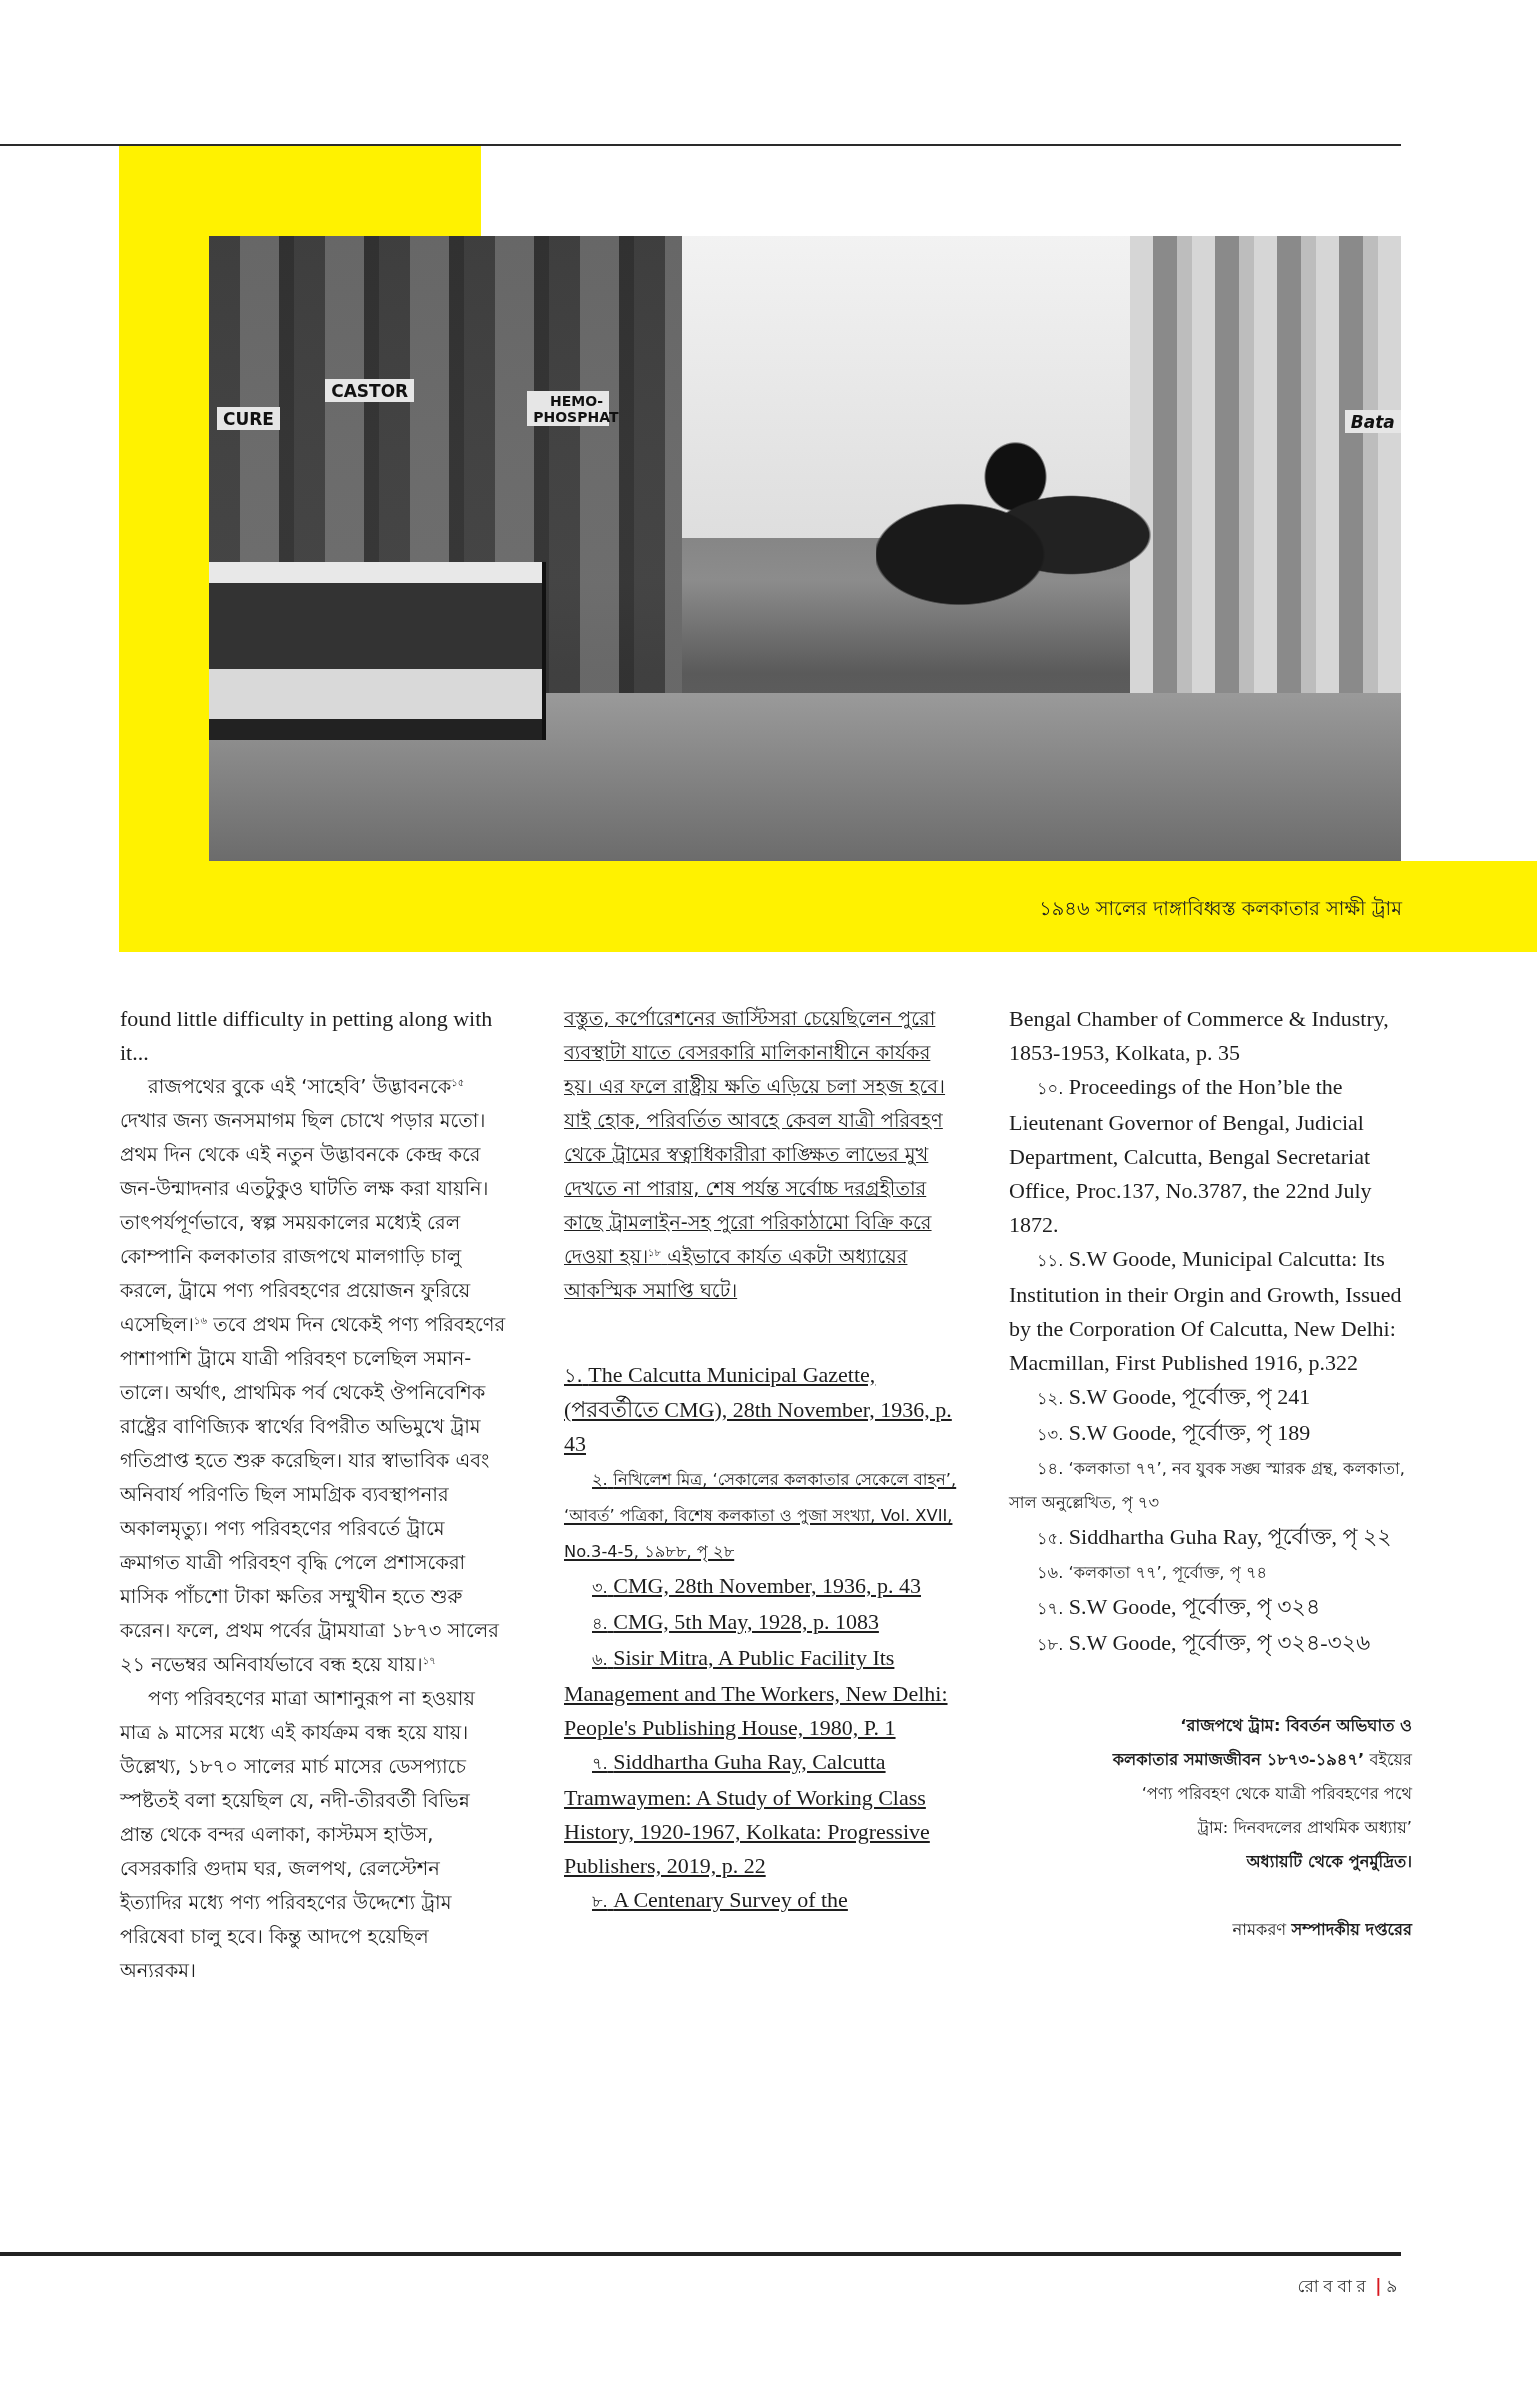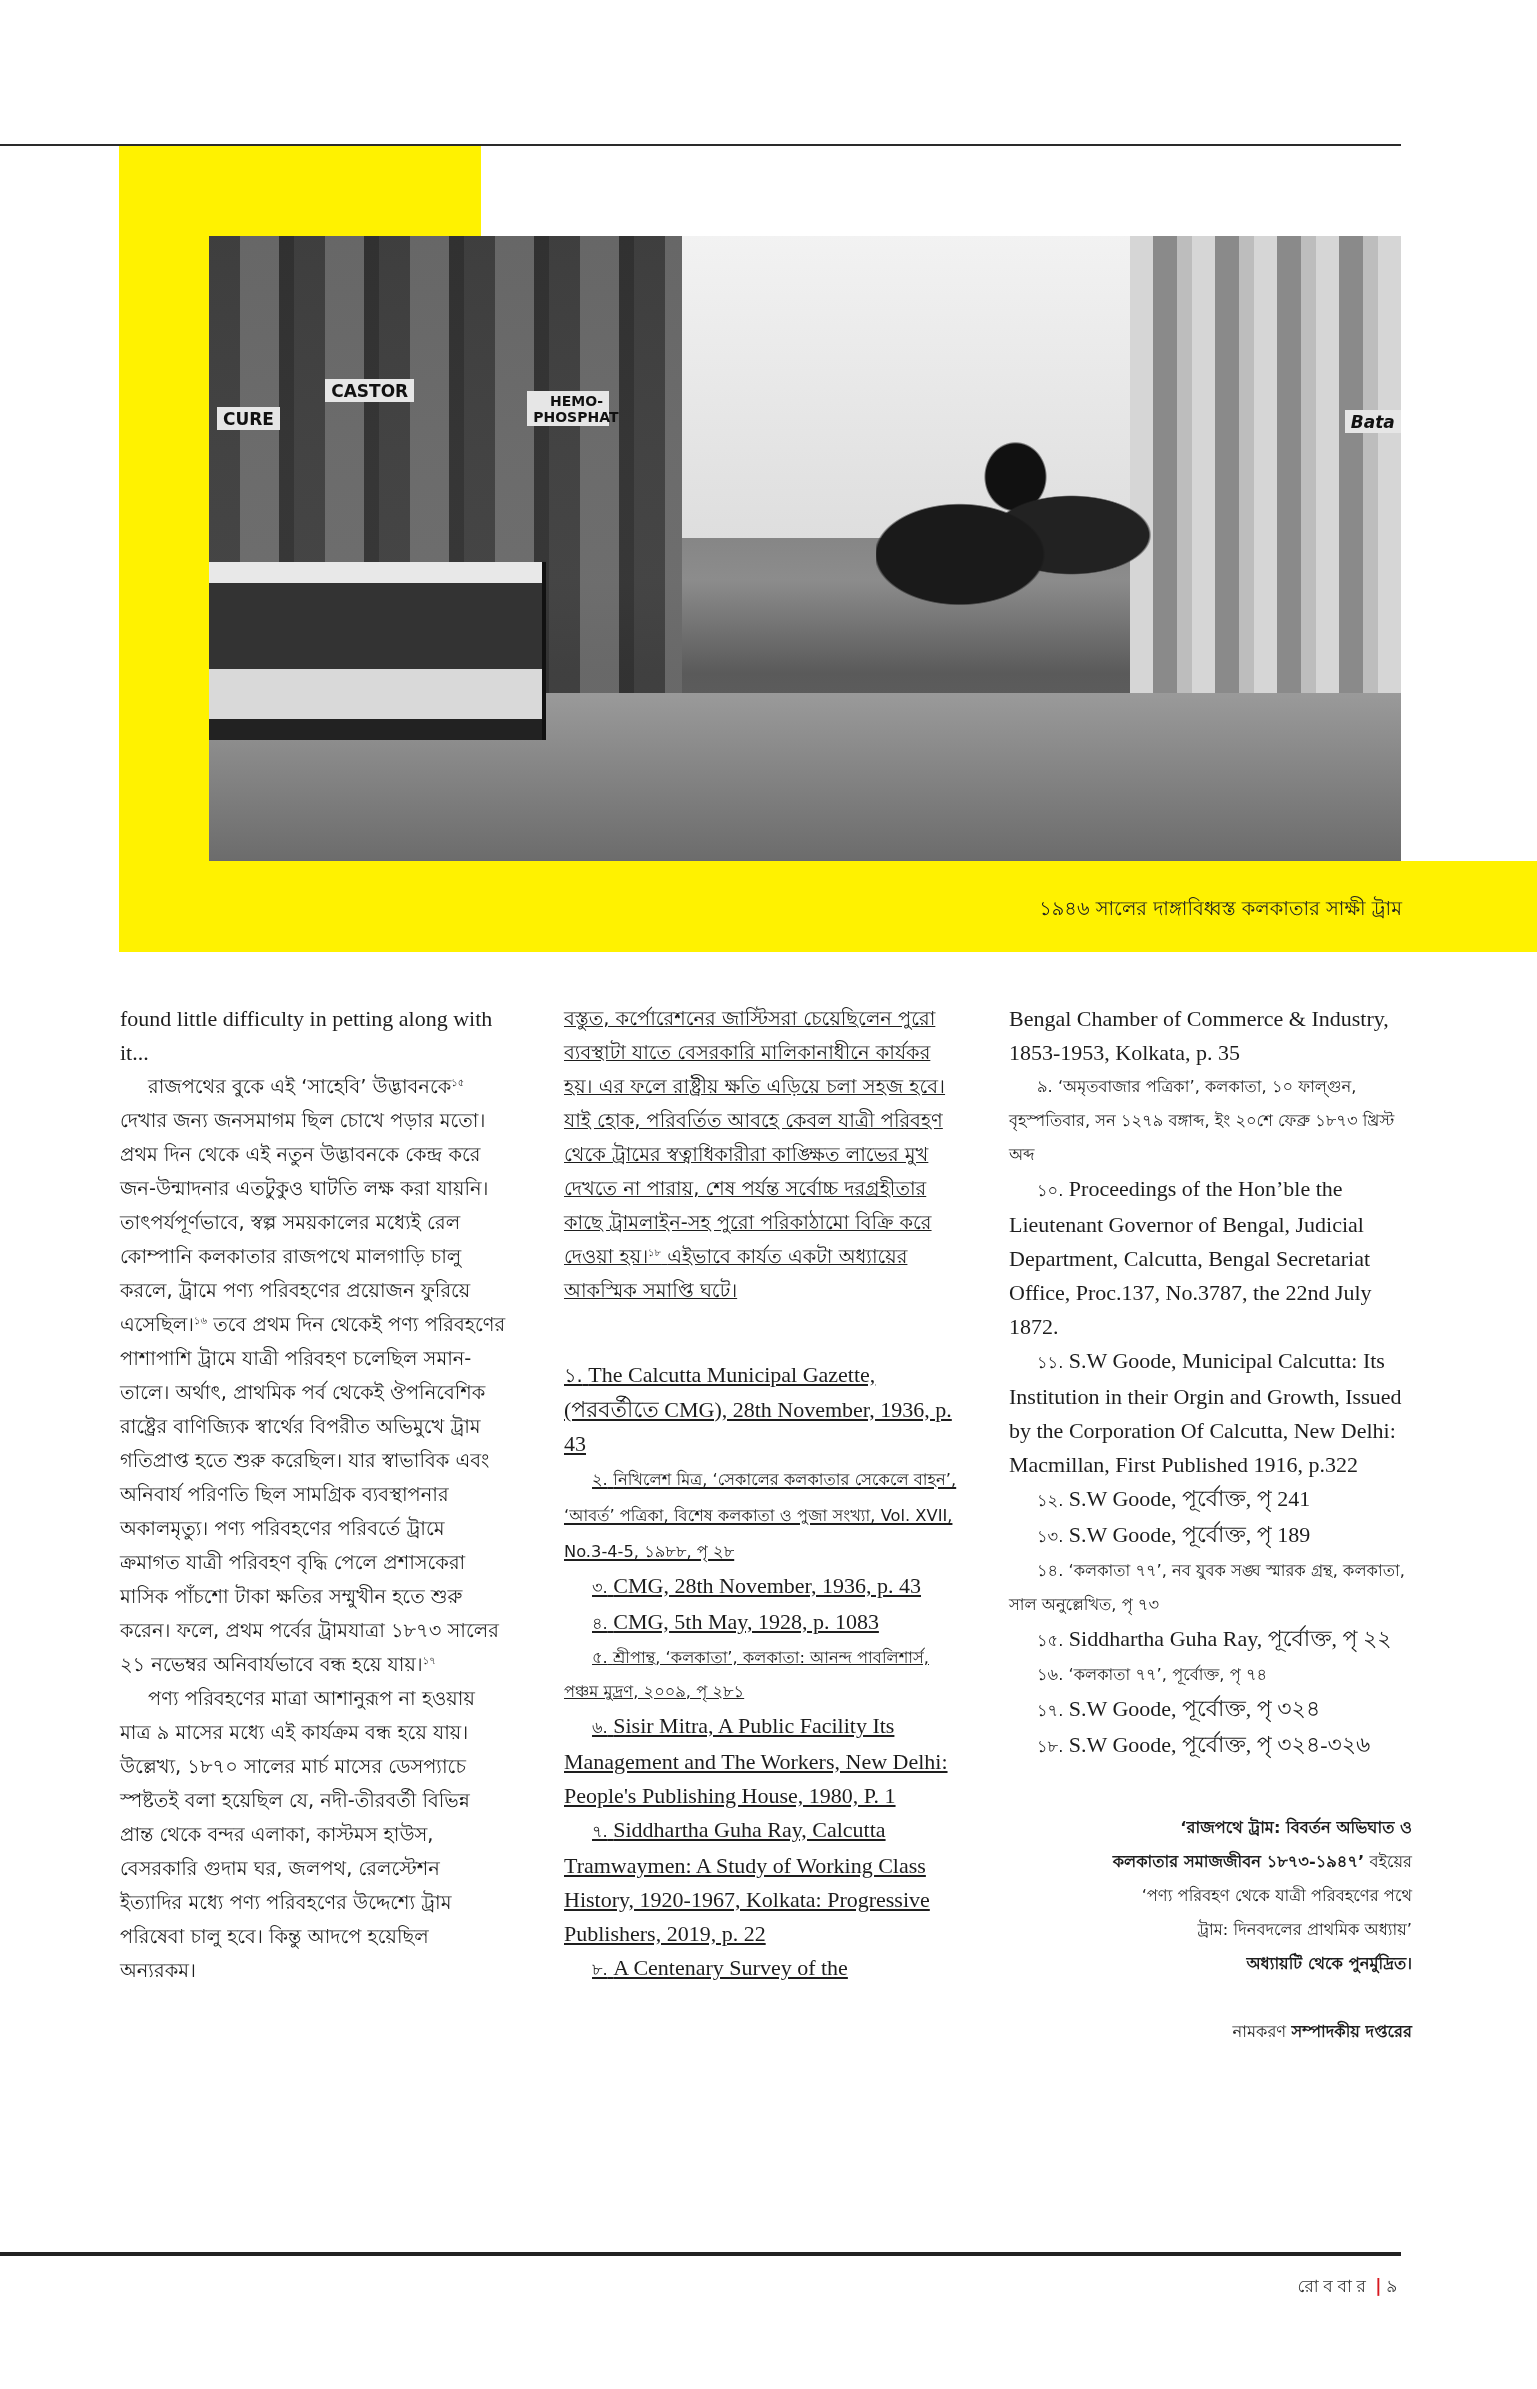--- a/index.html
+++ b/index.html
@@ -74,29 +74,27 @@
 </div>
 
 <div class="col col-mid">
   <p class="bn"><span>বস্তুত, কর্পোরেশনের জাস্টিসরা চেয়েছিলেন পুরো ব্যবস্থাটা যাতে বেসরকারি মালিকানাধীনে কার্যকর হয়। এর ফলে রাষ্ট্রীয় ক্ষতি এড়িয়ে চলা সহজ হবে। যাই হোক, পরিবর্তিত আবহে কেবল যাত্রী পরিবহণ থেকে ট্রামের স্বত্বাধিকারীরা কাঙ্ক্ষিত লাভের মুখ দেখতে না পারায়, শেষ পর্যন্ত সর্বোচ্চ দরগ্রহীতার কাছে ট্রামলাইন-সহ পুরো পরিকাঠামো বিক্রি করে দেওয়া হয়।</span><span class="sup">১৮</span> <span>এইভাবে কার্যত একটা অধ্যায়ের আকস্মিক সমাপ্তি ঘটে।</span></p>
   <div class="gap"></div>
   <div class="gap" style="height:15.5px"></div>
   <p><span class="bn">১.</span> <span>The Calcutta Municipal Gazette, (পরবর্তীতে CMG), 28th November, 1936, p. 43</span></p>
   <p class="ind"><span class="note-bn">২.</span> <span class="note-bn">নিখিলেশ মিত্র, ‘সেকালের কলকাতার সেকেলে বাহন’, ‘আবর্ত’ পত্রিকা, বিশেষ কলকাতা ও পুজা সংখ্যা, Vol. XVII, No.3-4-5, ১৯৮৮, পৃ ২৮</span></p>
   <p class="ind"><span class="note-bn">৩.</span> <span>CMG, 28th November, 1936, p. 43</span></p>
   <p class="ind"><span class="note-bn">৪.</span> <span>CMG, 5th May, 1928, p. 1083</span></p>
-  <p class="ind note-bn"><span>৫.</span> <span>শ্রীপান্থ, ‘কলকাতা’, কলকাতা: আনন্দ পাবলিশার্স, পঞ্চম মুদ্রণ, ২০০৯, পৃ ২৮১</span></p>
   <p class="ind"><span class="note-bn">৬.</span> <span>Sisir Mitra, A Public Facility Its Management and The Workers, New Delhi: People's Publishing House, 1980, P. 1</span></p>
   <p class="ind"><span class="note-bn">৭.</span> <span>Siddhartha Guha Ray, Calcutta Tramwaymen: A Study of Working Class History, 1920-1967, Kolkata: Progressive Publishers, 2019, p. 22</span></p>
   <p class="ind"><span class="note-bn">৮.</span> <span>A Centenary Survey of the</span></p>
 </div>
 
 <div class="col col-right">
   <p>Bengal Chamber of Commerce &amp; Industry, 1853-1953, Kolkata, p. 35</p>
-  <p class="ind note-bn"><span>৯.</span> <span>‘অমৃতবাজার পত্রিকা’, কলকাতা, ১০ ফাল্গুন, বৃহস্পতিবার, সন ১২৭৯ বঙ্গাব্দ, ইং ২০শে ফেব্রু ১৮৭৩ খ্রিস্ট অব্দ</span></p>
   <p class="ind"><span class="note-bn">১০.</span> <span>Proceedings of the Hon’ble the Lieutenant Governor of Bengal, Judicial Department, Calcutta, Bengal Secretariat Office, Proc.137, No.3787, the 22nd July 1872.</span></p>
   <p class="ind"><span class="note-bn">১১.</span> <span>S.W Goode, Municipal Calcutta: Its Institution in their Orgin and Growth, Issued by the Corporation Of Calcutta, New Delhi: Macmillan, First Published 1916, p.322</span></p>
   <p class="ind"><span class="note-bn">১২.</span> <span>S.W Goode, পূর্বোক্ত, পৃ 241</span></p>
   <p class="ind"><span class="note-bn">১৩.</span> <span>S.W Goode, পূর্বোক্ত, পৃ 189</span></p>
   <p class="ind note-bn"><span>১৪.</span> <span>‘কলকাতা ৭৭’, নব যুবক সঙ্ঘ স্মারক গ্রন্থ, কলকাতা, সাল অনুল্লেখিত, পৃ ৭৩</span></p>
   <p class="ind"><span class="note-bn">১৫.</span> <span>Siddhartha Guha Ray, পূর্বোক্ত, পৃ ২২</span></p>
   <p class="ind note-bn"><span>১৬.</span> <span>‘কলকাতা ৭৭’, পূর্বোক্ত, পৃ ৭৪</span></p>
   <p class="ind"><span class="note-bn">১৭.</span> <span>S.W Goode, পূর্বোক্ত, পৃ ৩২৪</span></p>
   <p class="ind"><span class="note-bn">১৮.</span> <span>S.W Goode, পূর্বোক্ত, পৃ ৩২৪-৩২৬</span></p>
   <div class="gap" style="height:47px"></div>

